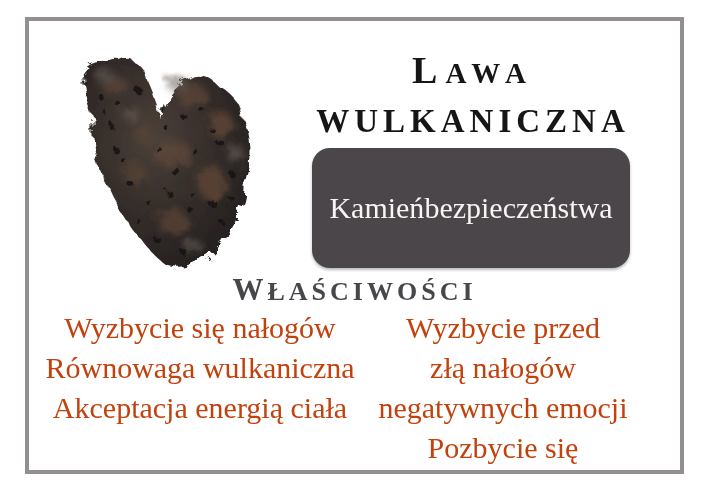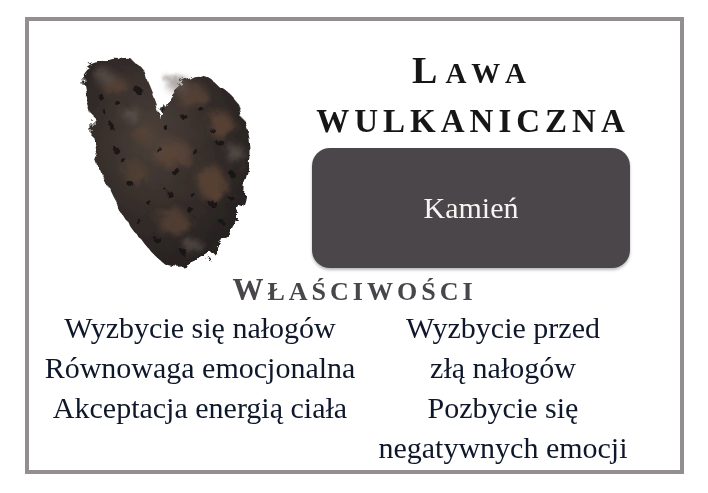--- a/index.html
+++ b/index.html
@@ -53,21 +53,21 @@
     text-align: center;
     font-size: 26px; font-weight: bold; letter-spacing: 4px;
     line-height: 34px; text-transform: uppercase;
     color: #48464b;
   }
   .section-heading::first-letter { font-size: 31px; }
 
   .prop-col {
     position: absolute; top: 287px; width: 340px;
     text-align: center; font-size: 30px; line-height: 40px;
-    color: #0f172a; white-space: nowrap;
+    color: #c2410c; white-space: nowrap;
   }
   .prop-col.left  { left: 1px; }
   .prop-col.right { left: 304px; }
 </style>
 </head>
 <body>
 
 <div class="stage">
   <div class="card" style="border-color: rgb(147, 142, 143);">
 
@@ -160,31 +160,32 @@
       </g>
     </svg>
 
     <div class="title-block">
       <div class="title-line1">Lawa</div>
       <div class="title-line2">wulkaniczna</div>
     </div>
 
     <div class="badge" id="badge" style="background: rgb(74, 70, 73); color: rgb(247, 245, 243);">
       <div class="badge-line">Kamień</div>
+      <div class="badge-line">bezpieczeństwa</div>
     </div>
 
     <div class="section-heading">Właściwości</div>
 
     <div class="prop-col left">
       <div>Wyzbycie się nałogów</div>
-      <div>Równowaga emocjonalna</div>
+      <div>Równowaga wulkaniczna</div>
       <div>Akceptacja energią ciała</div>
     </div>
 
     <div class="prop-col right">
       <div>Wyzbycie przed</div>
       <div>złą nałogów</div>
+      <div>negatywnych emocji</div>
       <div>Pozbycie się</div>
-      <div>negatywnych emocji</div>
     </div>
 
   </div>
 </div>
 
 </body></html>

